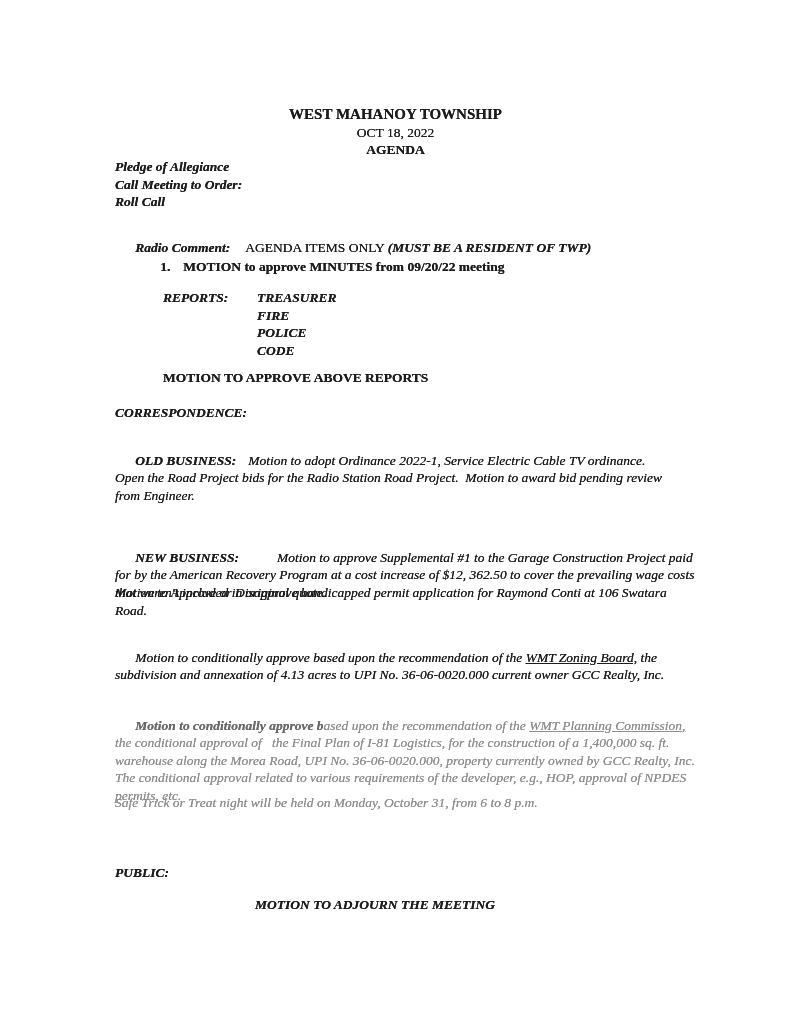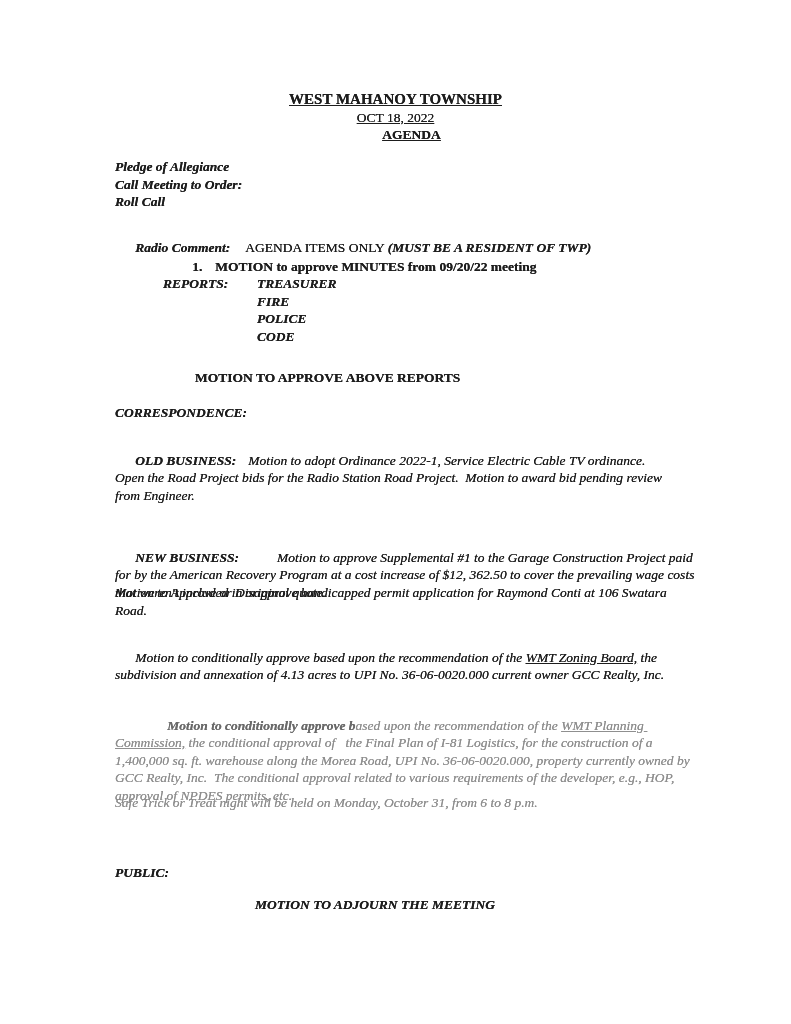--- a/index.html
+++ b/index.html
@@ -13,39 +13,39 @@
     font-size: 13.5px;
     line-height: 17.5px;
     color: #1d1d1d;
     overflow: hidden;
   }
   .page * { text-shadow: 0 0 0.5px currentColor; }
   .blk { position: absolute; left: 115px; width: 582px; }
   .center { left: 0; width: 791px; text-align: center; }
   p { margin: 0; white-space: pre-wrap; }
   .ital { font-style: italic; }
-  .bold { font-weight: bold; margin-left: 32px; }
+  .bold { font-weight: bold; }
   .bi { font-style: italic; font-weight: bold; }
   .underline { text-decoration: underline; }
   .faded { color: #8f8f8f; }
   .faded-lead { color: #6a6a6a; }
   .doc-title { font-size: 15px; font-weight: bold; }
   .gap-sm { margin-left: 12px; }
   .gap-md { margin-left: 15px; }
   .gap-lg { margin-left: 38px; }
   .num { display: inline-block; width: 23px; }
   .rep-label { display: inline-block; width: 94px; vertical-align: top; }
   .rep-items { display: inline-block; vertical-align: top; }
 </style>
 </head>
 <body>
 
 <div class="page">
 
-  <div class="blk center" style="top: 91px; text-decoration: underline;">
+  <div class="blk center" style="top: 106px;">
     <p class="doc-title">WEST MAHANOY TOWNSHIP</p>
     <p>OCT 18, 2022</p>
     <p class="bold">AGENDA</p>
   </div>
 
   <div class="blk" style="top: 158px;">
     <p class="bi">Pledge of Allegiance</p>
     <p class="bi">Call Meeting to Order:</p>
     <p class="bi">Roll Call</p>
   </div>
@@ -55,21 +55,21 @@
       <span class="bi">Radio Comment:</span><span class="gap-md">AGENDA ITEMS ONLY </span><span class="bi">(MUST BE A RESIDENT OF TWP)</span>
     </p>
   </div>
 
   <div class="blk" style="top: 240px; left: 140px; width: 560px;">
     <p class="bold">
       <span class="num">1.</span><span>MOTION to approve MINUTES from 09/20/22 meeting</span>
     </p>
   </div>
 
-  <div class="blk" style="top: 275px; left: 163px; width: 500px;">
+  <div class="blk" style="top: 289px; left: 163px; width: 500px;">
     <span class="rep-label bi">REPORTS:</span><span class="rep-items">
       <p class="bi">TREASURER</p>
       <p class="bi">FIRE</p>
       <p class="bi">POLICE</p>
       <p class="bi">CODE</p>
     </span>
   </div>
 
   <div class="blk" style="top: 369px; left: 163px; width: 520px;">
     <p class="bold">MOTION TO APPROVE ABOVE REPORTS</p>

